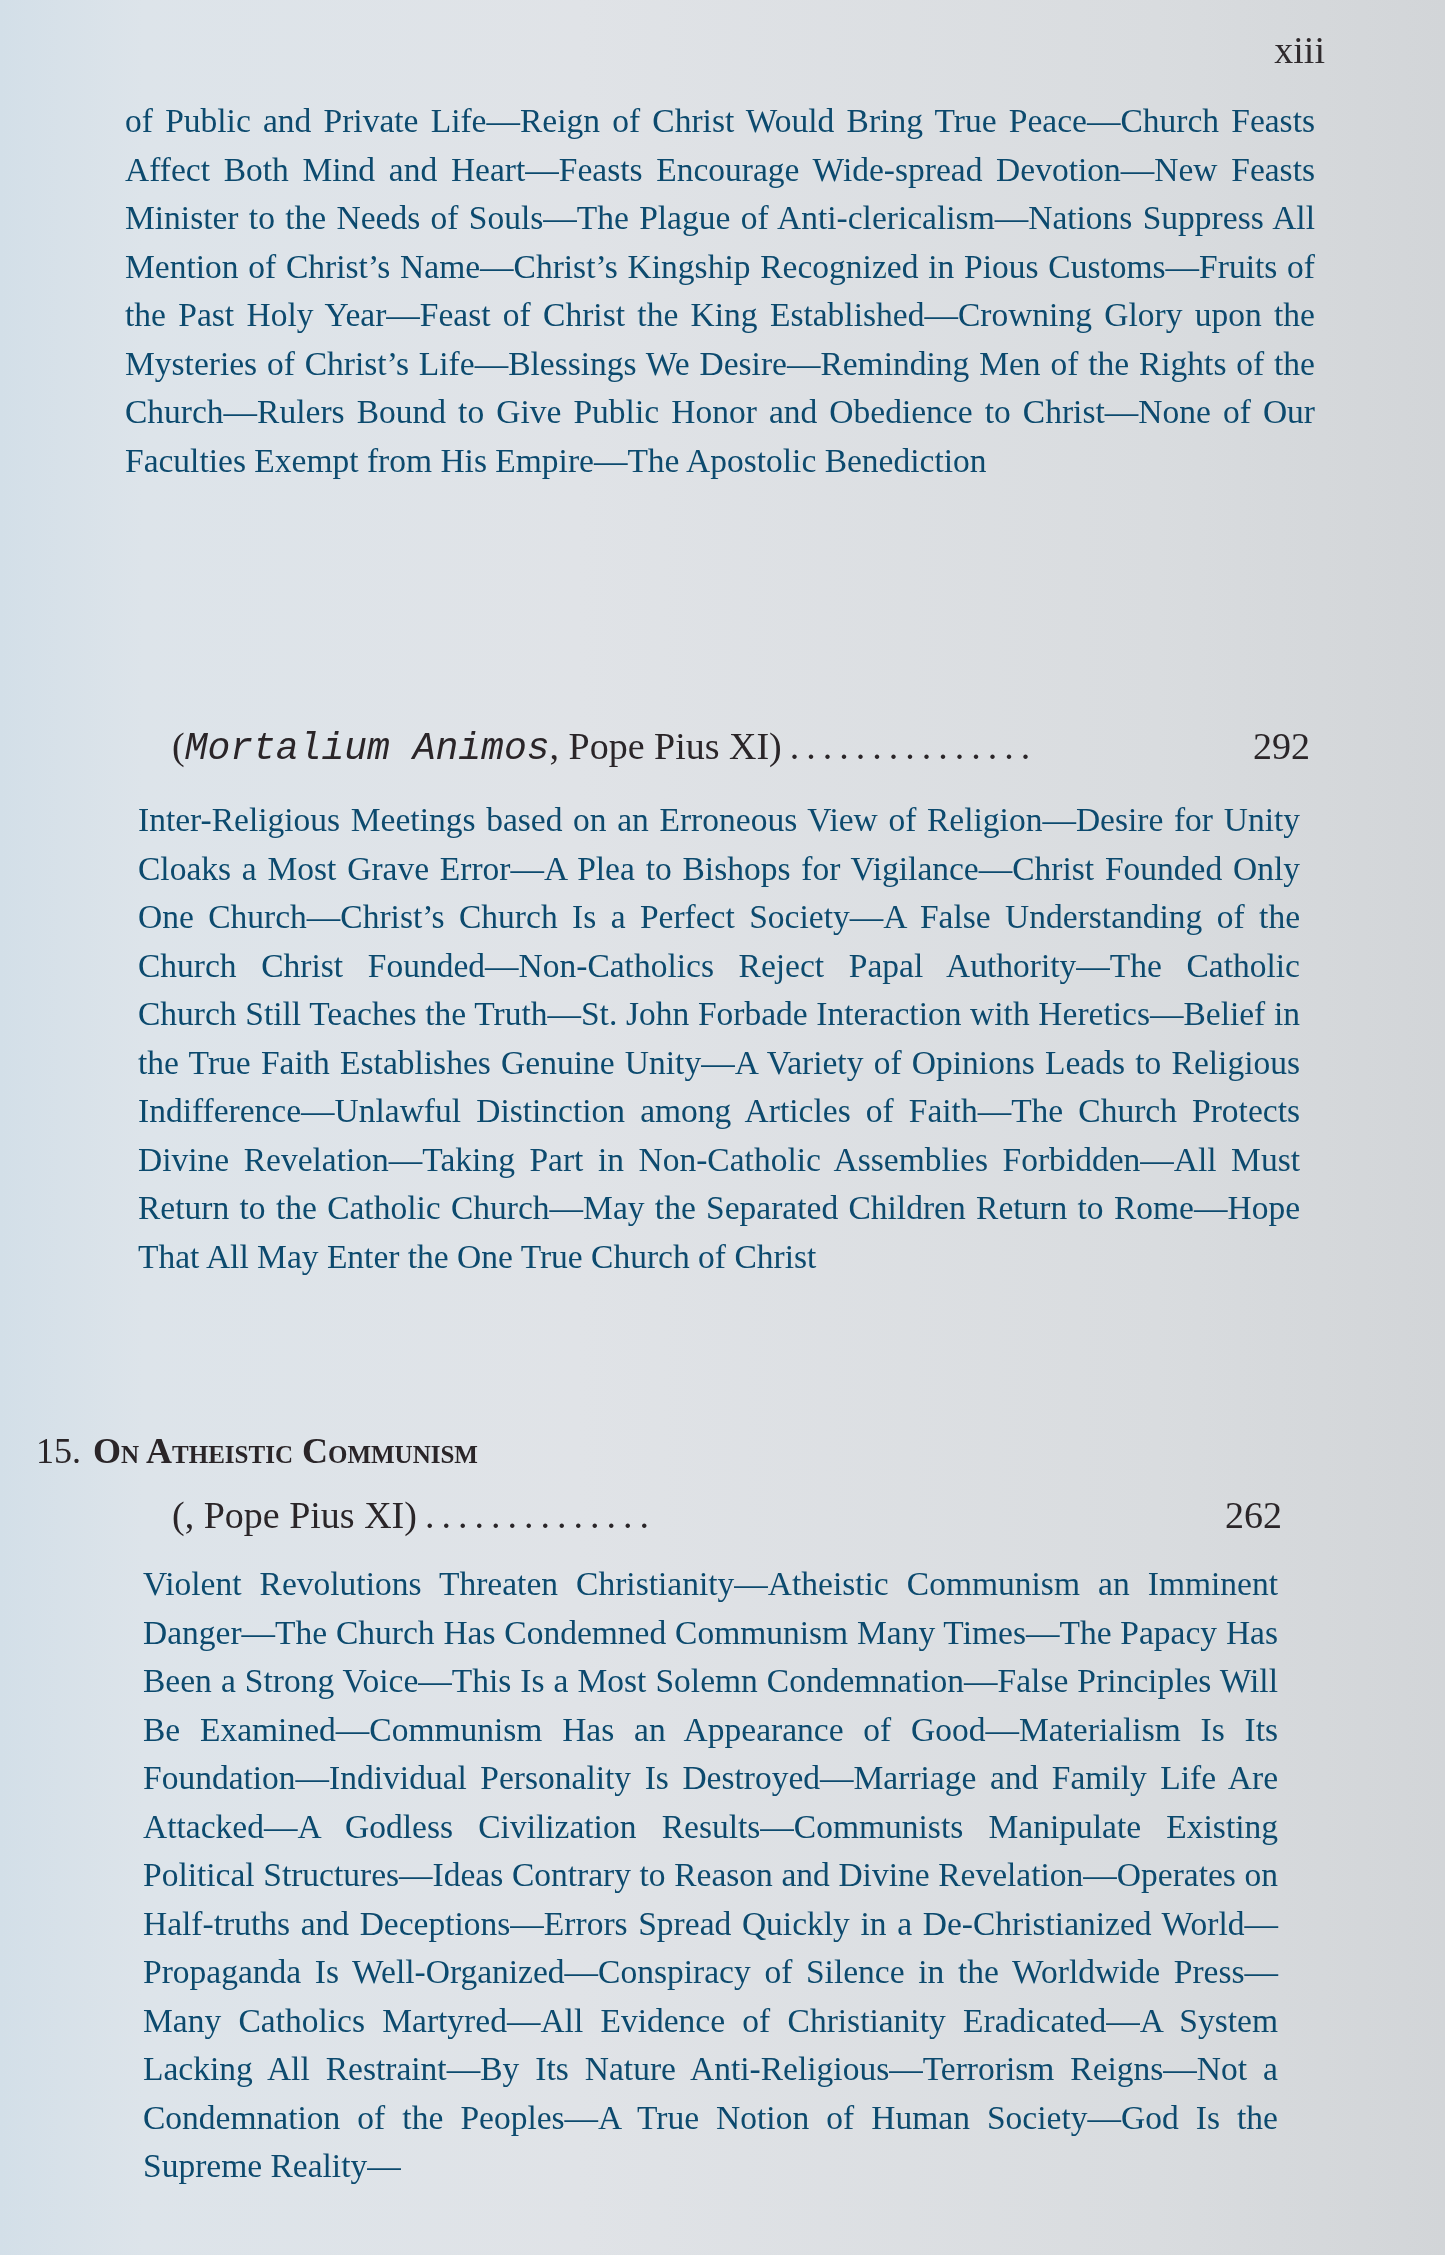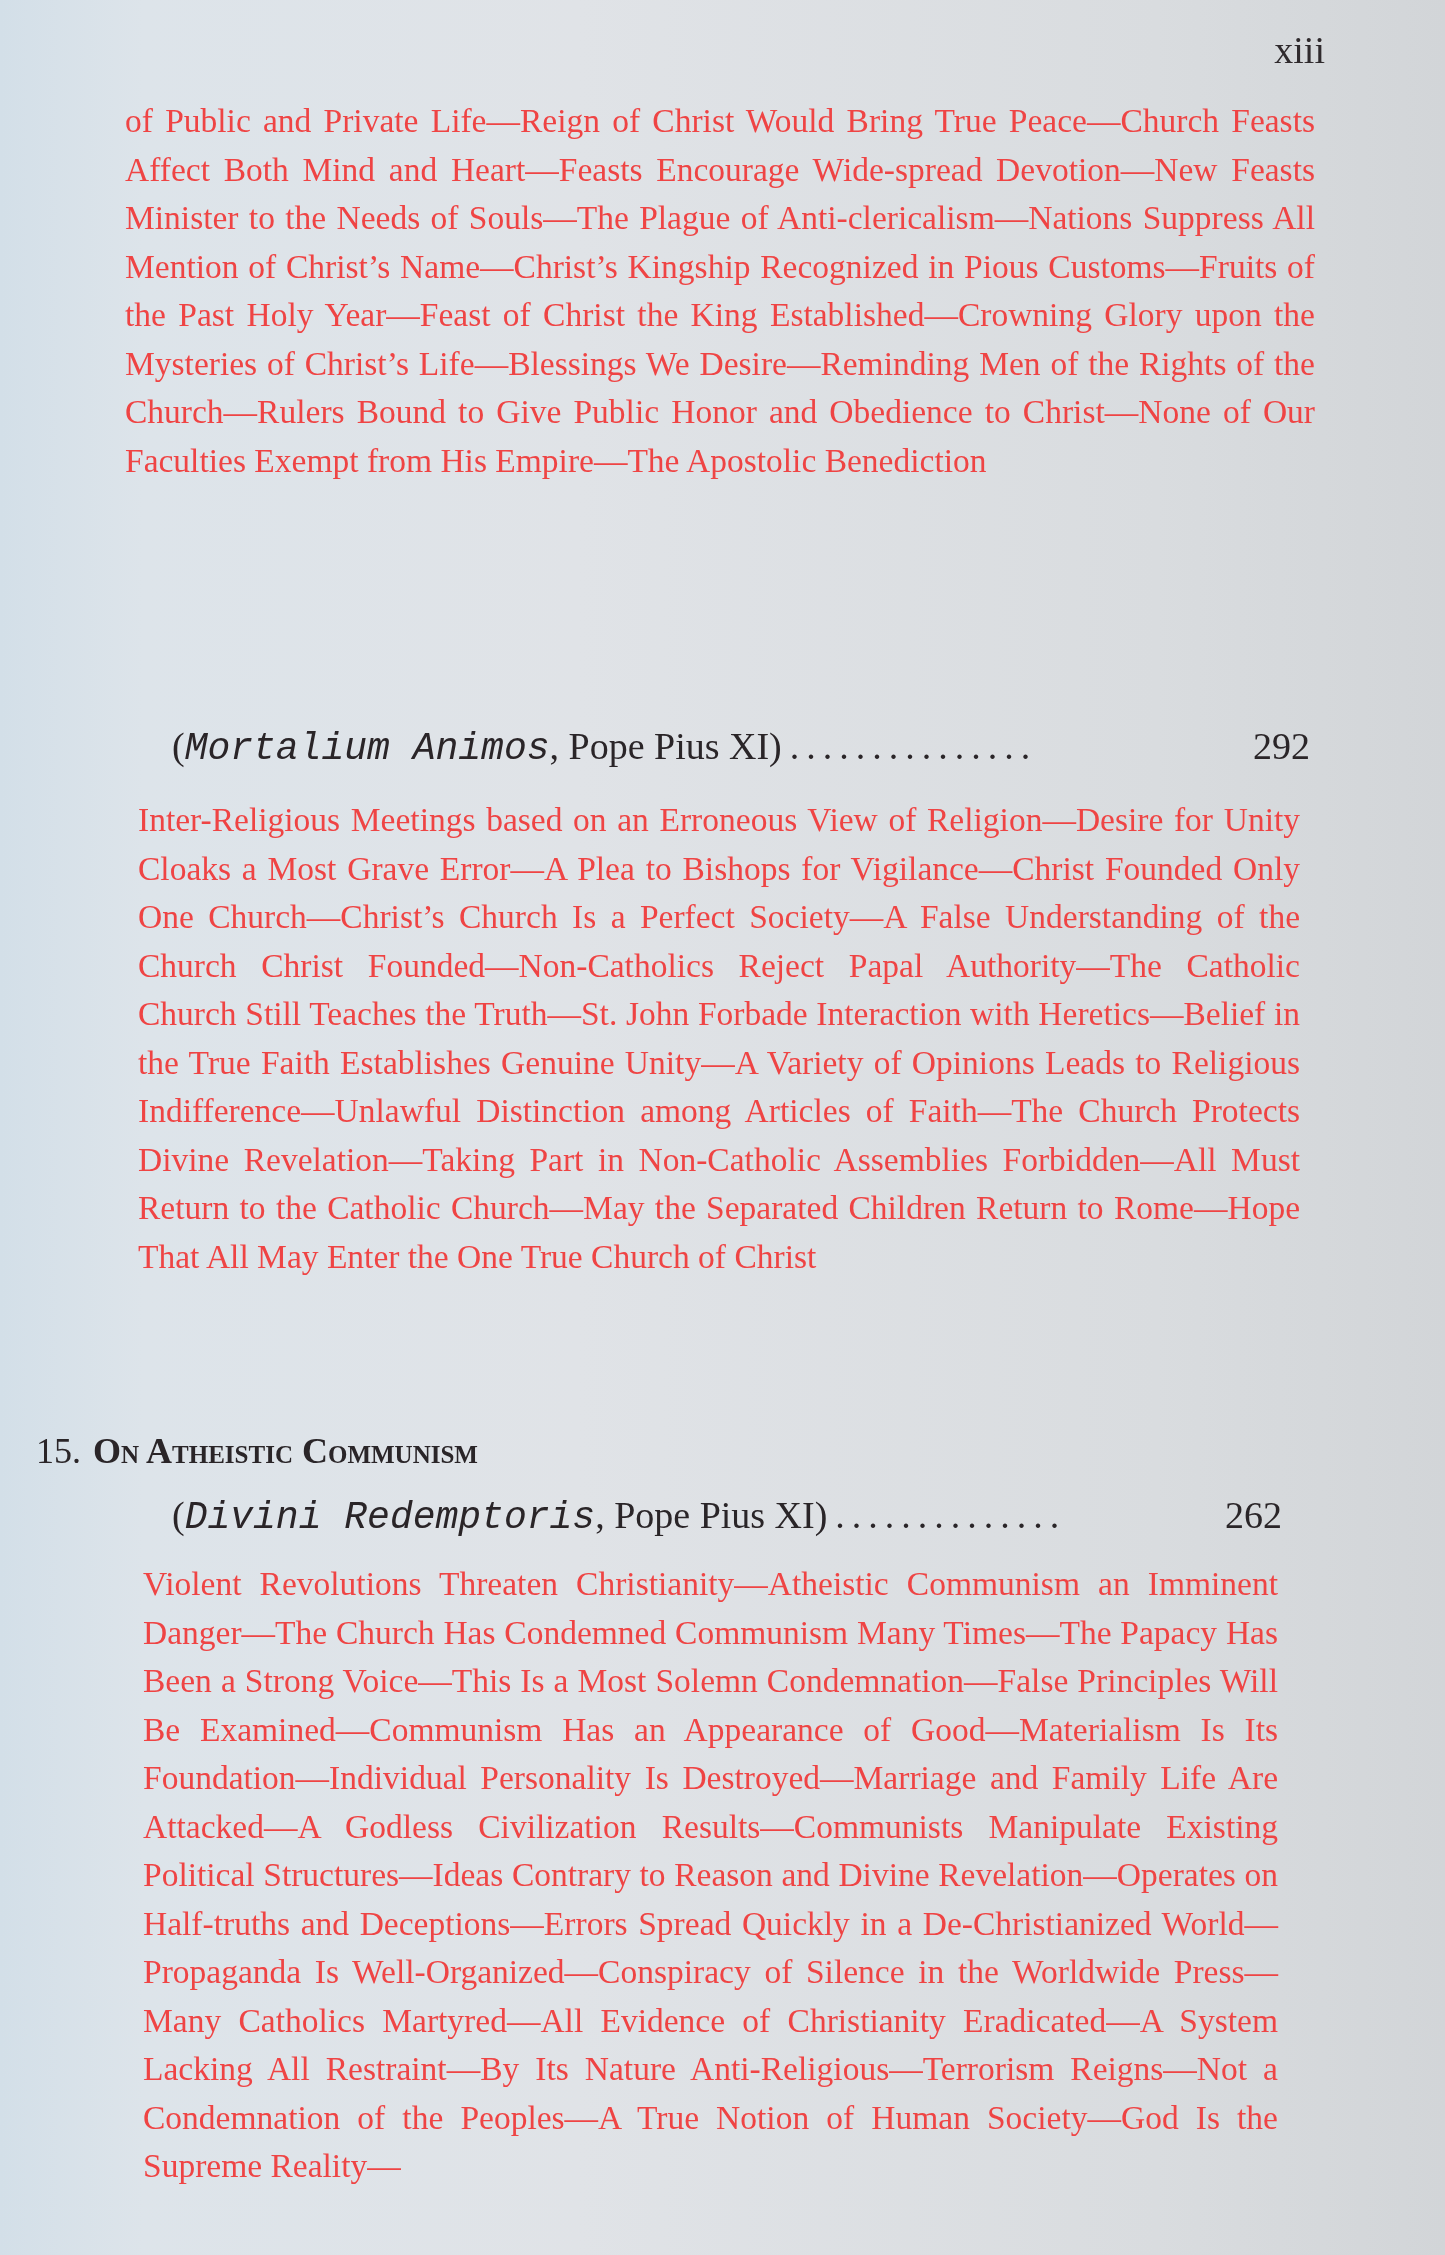--- a/index.html
+++ b/index.html
@@ -26,21 +26,21 @@
     font-size: 38px;
     color: #2f2a2d;
   }
   .para {
     position: absolute;
     font-size: 33.5px;
     line-height: 48.5px;
     text-align: justify;
     -webkit-hyphens: manual;
     hyphens: manual;
-    color: #ef4444;
+    color: #0c4a6e;
   }
   .entry-title {
     position: absolute;
     font-size: 36px;
     font-weight: bold;
     font-variant: small-caps;
     color: #2a2528;
     white-space: nowrap;
   }
   .entry-title .num { font-weight: normal; margin-right: 12px; }
@@ -77,20 +77,19 @@
     <span class="leader">...............</span>
     <span class="page-num">292</span>
   </div>
   <p class="para" style="left:138px; top:796px; width:1162px; margin:0;">Inter-Religious Meetings based on an Erroneous View of Religion—Desire for Unity Cloaks a Most Grave Error—A Plea to Bishops for Vig­ilance—Christ Founded Only One Church—Christ’s Church Is a Perfect Society—A False Understanding of the Church Christ Founded—Non-Catholics Reject Papal Authority—The Catholic Church Still Teaches the Truth—St. John Forbade Interaction with Heretics—Belief in the True Faith Establishes Genuine Unity—A Variety of Opinions Leads to Reli­gious Indifference—Unlawful Distinction among Articles of Faith—The Church Protects Divine Revelation—Taking Part in Non-Catholic Assem­blies Forbidden—All Must Return to the Catholic Church—May the Sep­arated Children Return to Rome—Hope That All May Enter the One True Church of Christ</p>
 
   <div class="entry-title" style="left:36px; top:1430px;">
     <span class="num">15.</span><span>On Atheistic Communism</span>
   </div>
   <div class="entry-source" style="left:172px; top:1493px; width:1110px;">
     <span>(</span>
-      <span class="latin">Divini Redemptoris</span>
       <span>, Pope Pius XI)</span>
     <span class="leader">..............</span>
     <span class="page-num">262</span>
   </div>
   <p class="para" style="left:143px; top:1560px; width:1135px; margin:0;">Violent Revolutions Threaten Christianity—Atheistic Communism an Imminent Danger—The Church Has Condemned Communism Many Times—The Papacy Has Been a Strong Voice—This Is a Most Solemn Condemnation—False Principles Will Be Examined—Communism Has an Appearance of Good—Materialism Is Its Foundation—Individual Per­sonality Is Destroyed—Marriage and Family Life Are Attacked—A God­less Civilization Results—Communists Manipulate Existing Political Structures—Ideas Contrary to Reason and Divine Revelation—Operates on Half-truths and Deceptions—Errors Spread Quickly in a De-Chris­tianized World—Propaganda Is Well-Organized—Conspiracy of Silence in the Worldwide Press—Many Catholics Martyred—All Evidence of Christianity Eradicated—A System Lacking All Restraint—By Its Nature Anti-Religious—Terrorism Reigns—Not a Condemnation of the Peo­ples—A True Notion of Human Society—God Is the Supreme Reality—</p>
 
 </div>
 
 </body></html>

